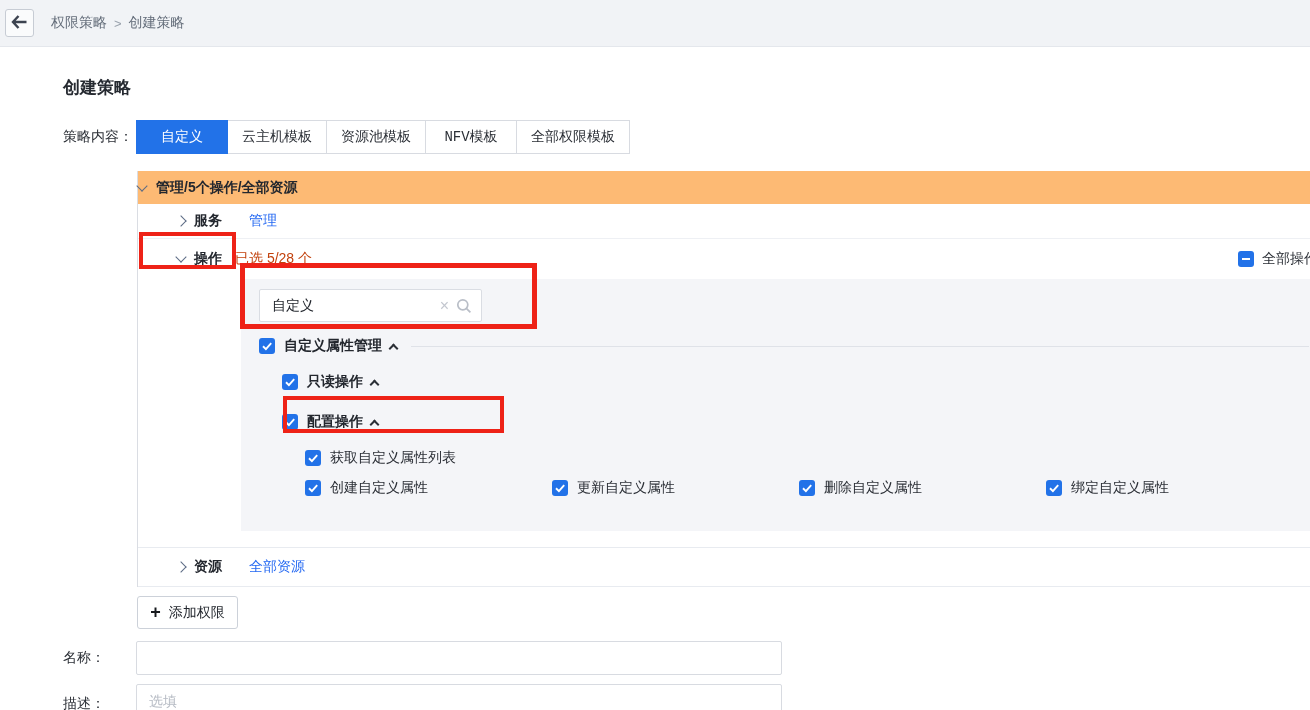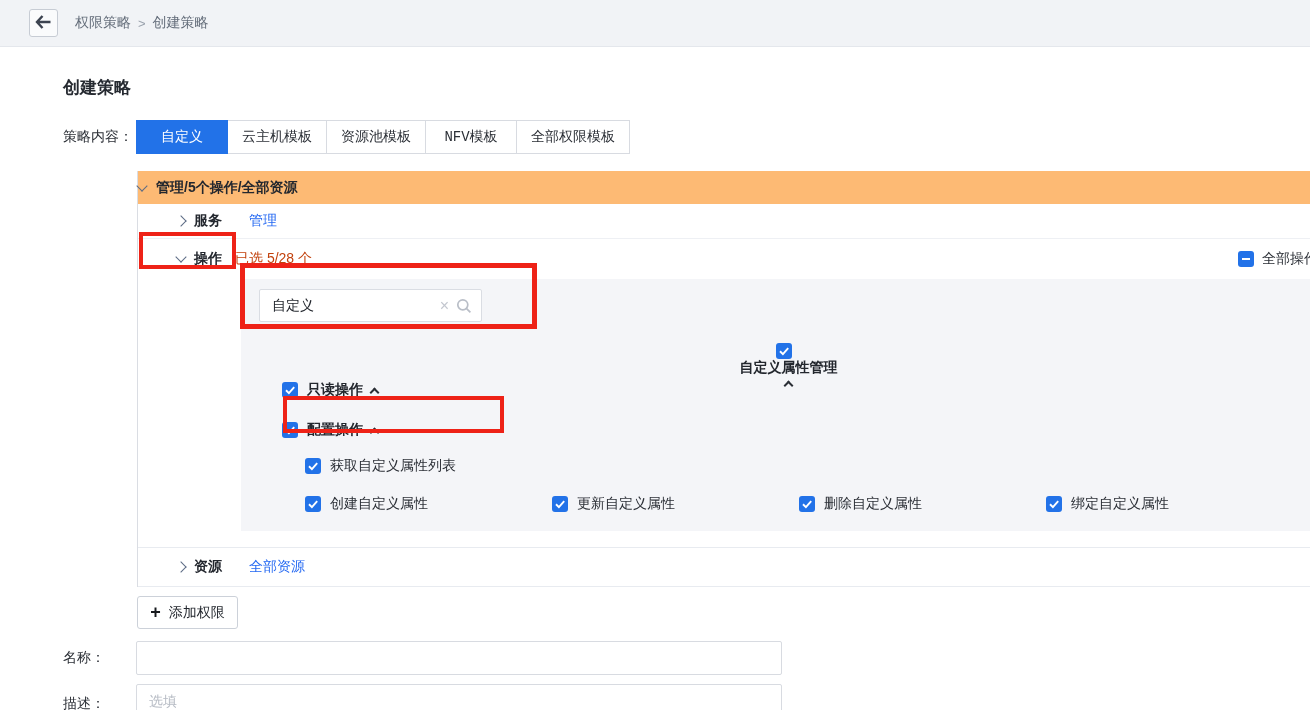--- a/index.html
+++ b/index.html
@@ -4,21 +4,21 @@
 <style>
   * { margin:0; padding:0; box-sizing:border-box; }
   html,body { width:1310px; height:710px; overflow:hidden; }
   body {
     position:relative; background:#fff; color:#2b2f36;
     font-family:"Liberation Sans","DejaVu Sans",sans-serif; font-size:14px;
   }
 
   
   .topbar { height:47px; background:#f1f3f6; border-bottom:1px solid #e4e7ec;
-            display:flex; align-items:center; padding-left:29px; }
+            display:flex; align-items:center; padding-left:5px; }
   .back-btn { width:29px; height:28px; background:#fafbfc; border:1px solid #c7ccd4;
               border-radius:3px; display:flex; align-items:center; justify-content:center;
               margin-right:17px; cursor:pointer; }
   .breadcrumb { color:#646d7a; display:flex; align-items:center; gap:7px; }
   .breadcrumb .sep { color:#99a1ac; font-size:13px; }
 
   
   .page-title { margin:29px 0 0 63px; font-size:17px; font-weight:600; color:#262a31; }
 
   .policy-row { margin:21px 0 0 63px; display:flex; align-items:center;font-family:Liberation Mono, monospace; }
@@ -58,25 +58,25 @@
   
   .op-panel { margin-left:103px; width:1070px; background:#f4f5f8; padding:10px 0 0 18px; height:252px; }
 
   .search-box { width:223px; height:33px; background:#fff; border:1px solid #dadde3;
                 border-radius:2px; display:flex; align-items:center; padding:0 9px 0 12px; }
   .search-input { flex:1; border:none; outline:none; font:inherit; color:#23272e;
                   background:transparent; min-width:0; }
   .clear-icon { color:#c3c7cf; font-size:16px; margin-right:7px; cursor:pointer; line-height:1; }
 
   .t-row { display:flex; align-items:center; height:22px; }
-  .t-root { margin-top:21px; padding-right:2px;flex-direction:column; }
+  .t-root { margin-top:13px; padding-right:2px; }
   .t-l2 { margin-left:23px; margin-top:14px;font-family:Liberation Serif, serif; }
   .t-l3 { margin-left:46px; margin-top:14px; }
   .t-l2b { margin-left:23px; margin-top:18px; }
-  .t-leafrow { margin-left:46px; margin-top:16px; display:flex; align-items:center; height:22px; }
+  .t-leafrow { margin-left:46px; margin-top:8px; display:flex; align-items:center; height:22px; }
   .leaf-item { width:247px; display:flex; align-items:center; }
   .t-row .t-label, .leaf-item .t-label { margin-left:9px; }
   .t-bold { font-weight:bold; color:#23272e; }
   .t-collapse { margin-left:8px; cursor:pointer; }
   .t-divider { flex:1; height:1px; background:#dfe2e8; margin-left:14px; }
 
   .cb { width:16px; height:16px; flex:none; cursor:pointer; display:inline-flex; }
 
   
   .add-btn { margin:9px 0 0 137px; width:101px; height:33px; background:#fff;

